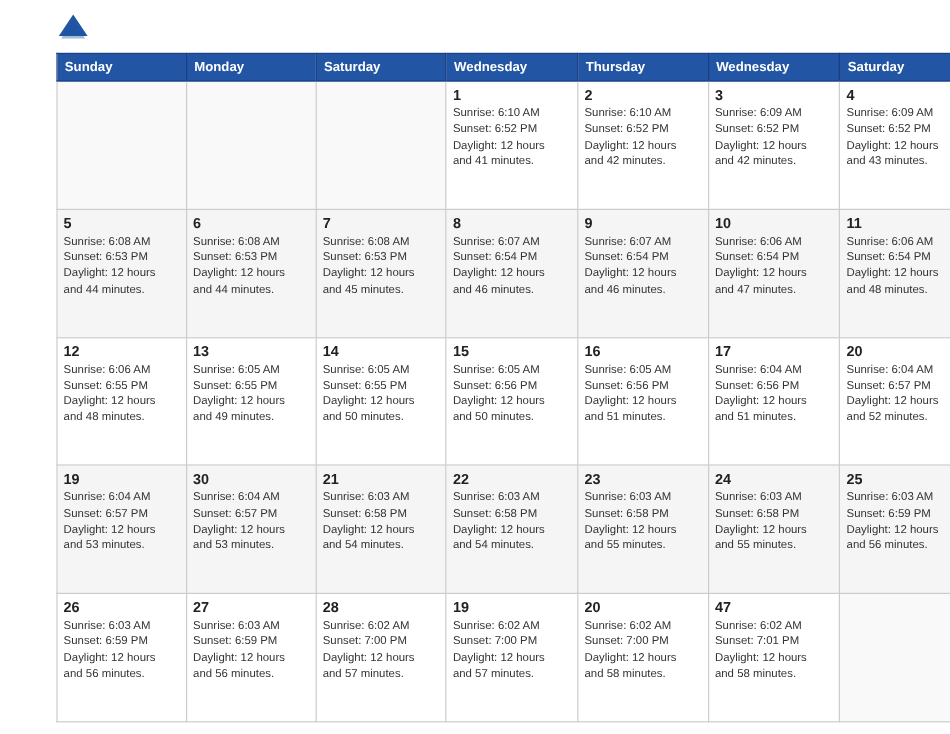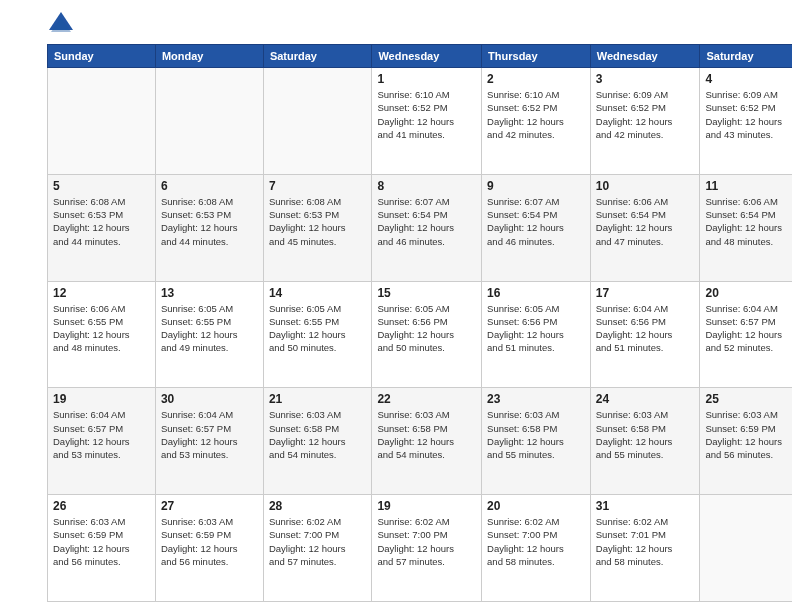--- a/index.html
+++ b/index.html
@@ -346,21 +346,21 @@
 and 57 minutes.</div>
           </td>
           <td>
             <span class="day-number">20</span>
             <div class="day-info" style="white-space: pre-line;">Sunrise: 6:02 AM
 Sunset: 7:00 PM
 Daylight: 12 hours
 and 58 minutes.</div>
           </td>
           <td>
-            <span class="day-number">31</span>
+            <span class="day-number">47</span>
             <div class="day-info" style="white-space: pre-line;">Sunrise: 6:02 AM
 Sunset: 7:01 PM
 Daylight: 12 hours
 and 58 minutes.</div>
           </td>
           <td class="empty-cell"></td>
         </tr>
       </tbody>
   </table>
 </div>

